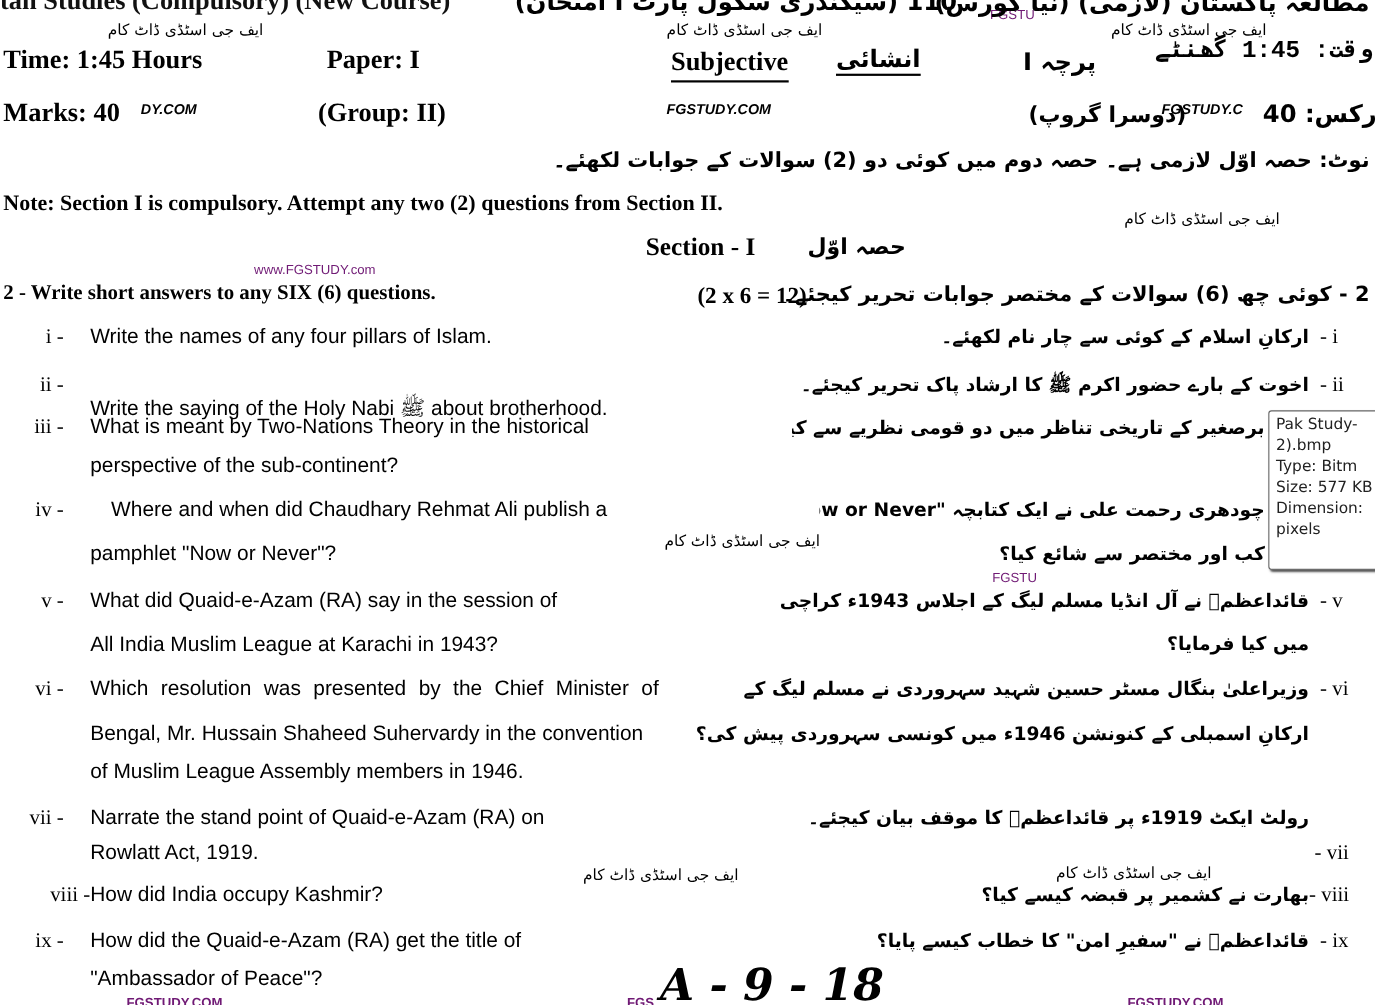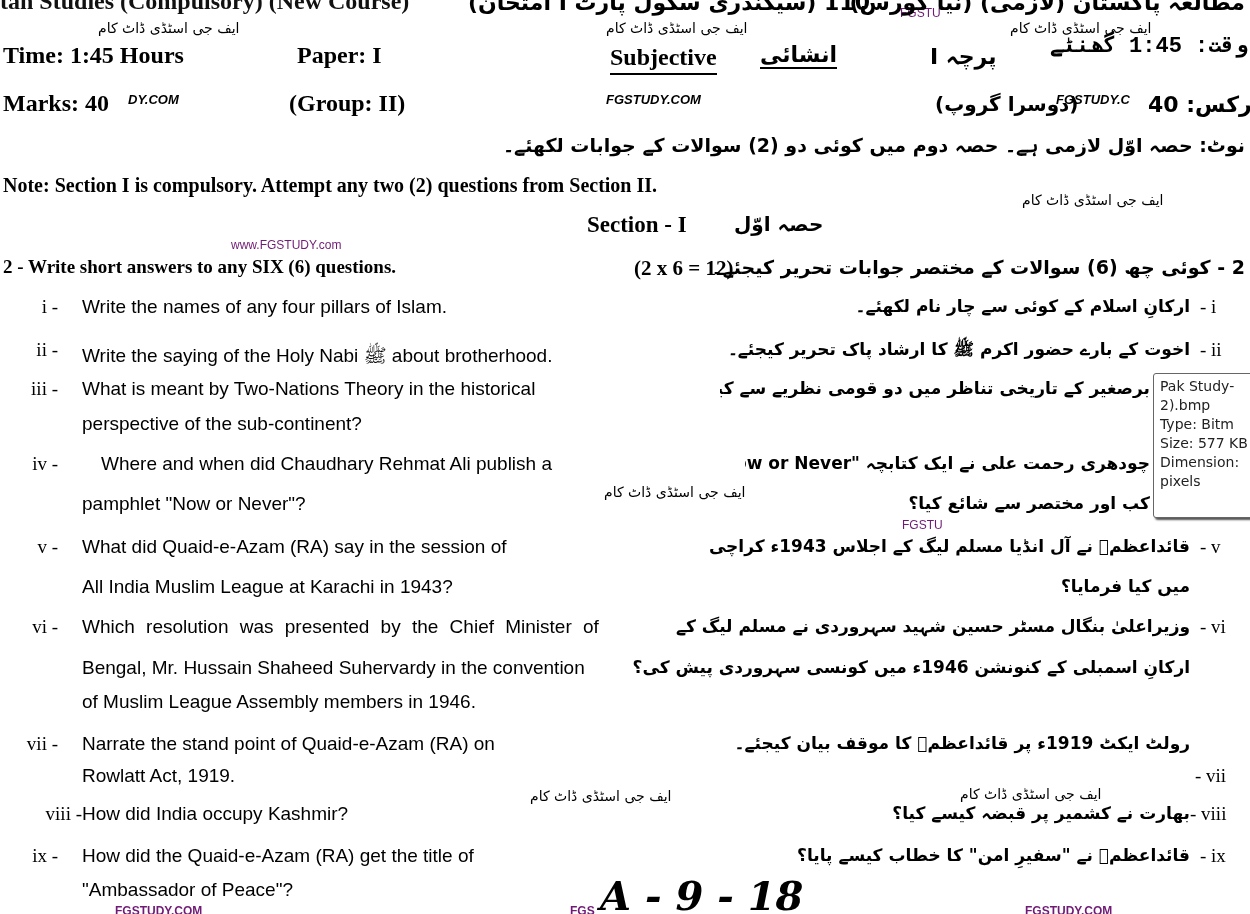--- a/index.html
+++ b/index.html
@@ -53,21 +53,21 @@
 <div class="abs wm" style="left:231px;top:238px;">www.FGSTUDY.com</div>
 
 <div class="abs serif-b" style="left:3px;top:256px;font-size:19px;">2 - Write short answers to any SIX (6) questions.</div>
 <div class="abs serif-b" style="left:634px;top:256px;font-size:21px;">(2 x 6 = 12)</div>
 <div class="abs urdu" style="left:780px;top:256px;width:465px;text-align:right;font-size:19px;">2 - کوئی چھ (6) سوالات کے مختصر جوابات تحریر کیجئے۔</div>
 
 <div class="abs q-num" style="left:0;top:296px;">i -</div>
 <div class="abs q-text" style="left:82px;top:296px;">Write the names of any four pillars of Islam.</div>
 
 <div class="abs q-num" style="left:0;top:339px;">ii -</div>
-<div class="abs q-text" style="left:82px;top:344px;text-align:center;">Write the saying of the Holy Nabi ﷺ about brotherhood.</div>
+<div class="abs q-text" style="left:82px;top:359px;text-align:center;">Write the saying of the Holy Nabi ﷺ about brotherhood.</div>
 
 <div class="abs q-num" style="left:0;top:378px;">iii -</div>
 <div class="abs q-text" style="left:82px;top:378px;">What is meant by Two-Nations Theory in the historical</div>
 <div class="abs q-text" style="left:82px;top:413px;">perspective of the sub-continent?</div>
 
 <div class="abs q-num" style="left:0;top:453px;">iv -</div>
 <div class="abs q-text" style="left:82px;top:453px;margin-left:19px;">Where and when did Chaudhary Rehmat Ali publish a</div>
 <div class="abs q-text" style="left:82px;top:493px;">pamphlet "Now or Never"?</div>
 <div class="abs urdu-sm" style="left:604px;top:484px;">ایف جی اسٹڈی ڈاٹ کام</div>
 

